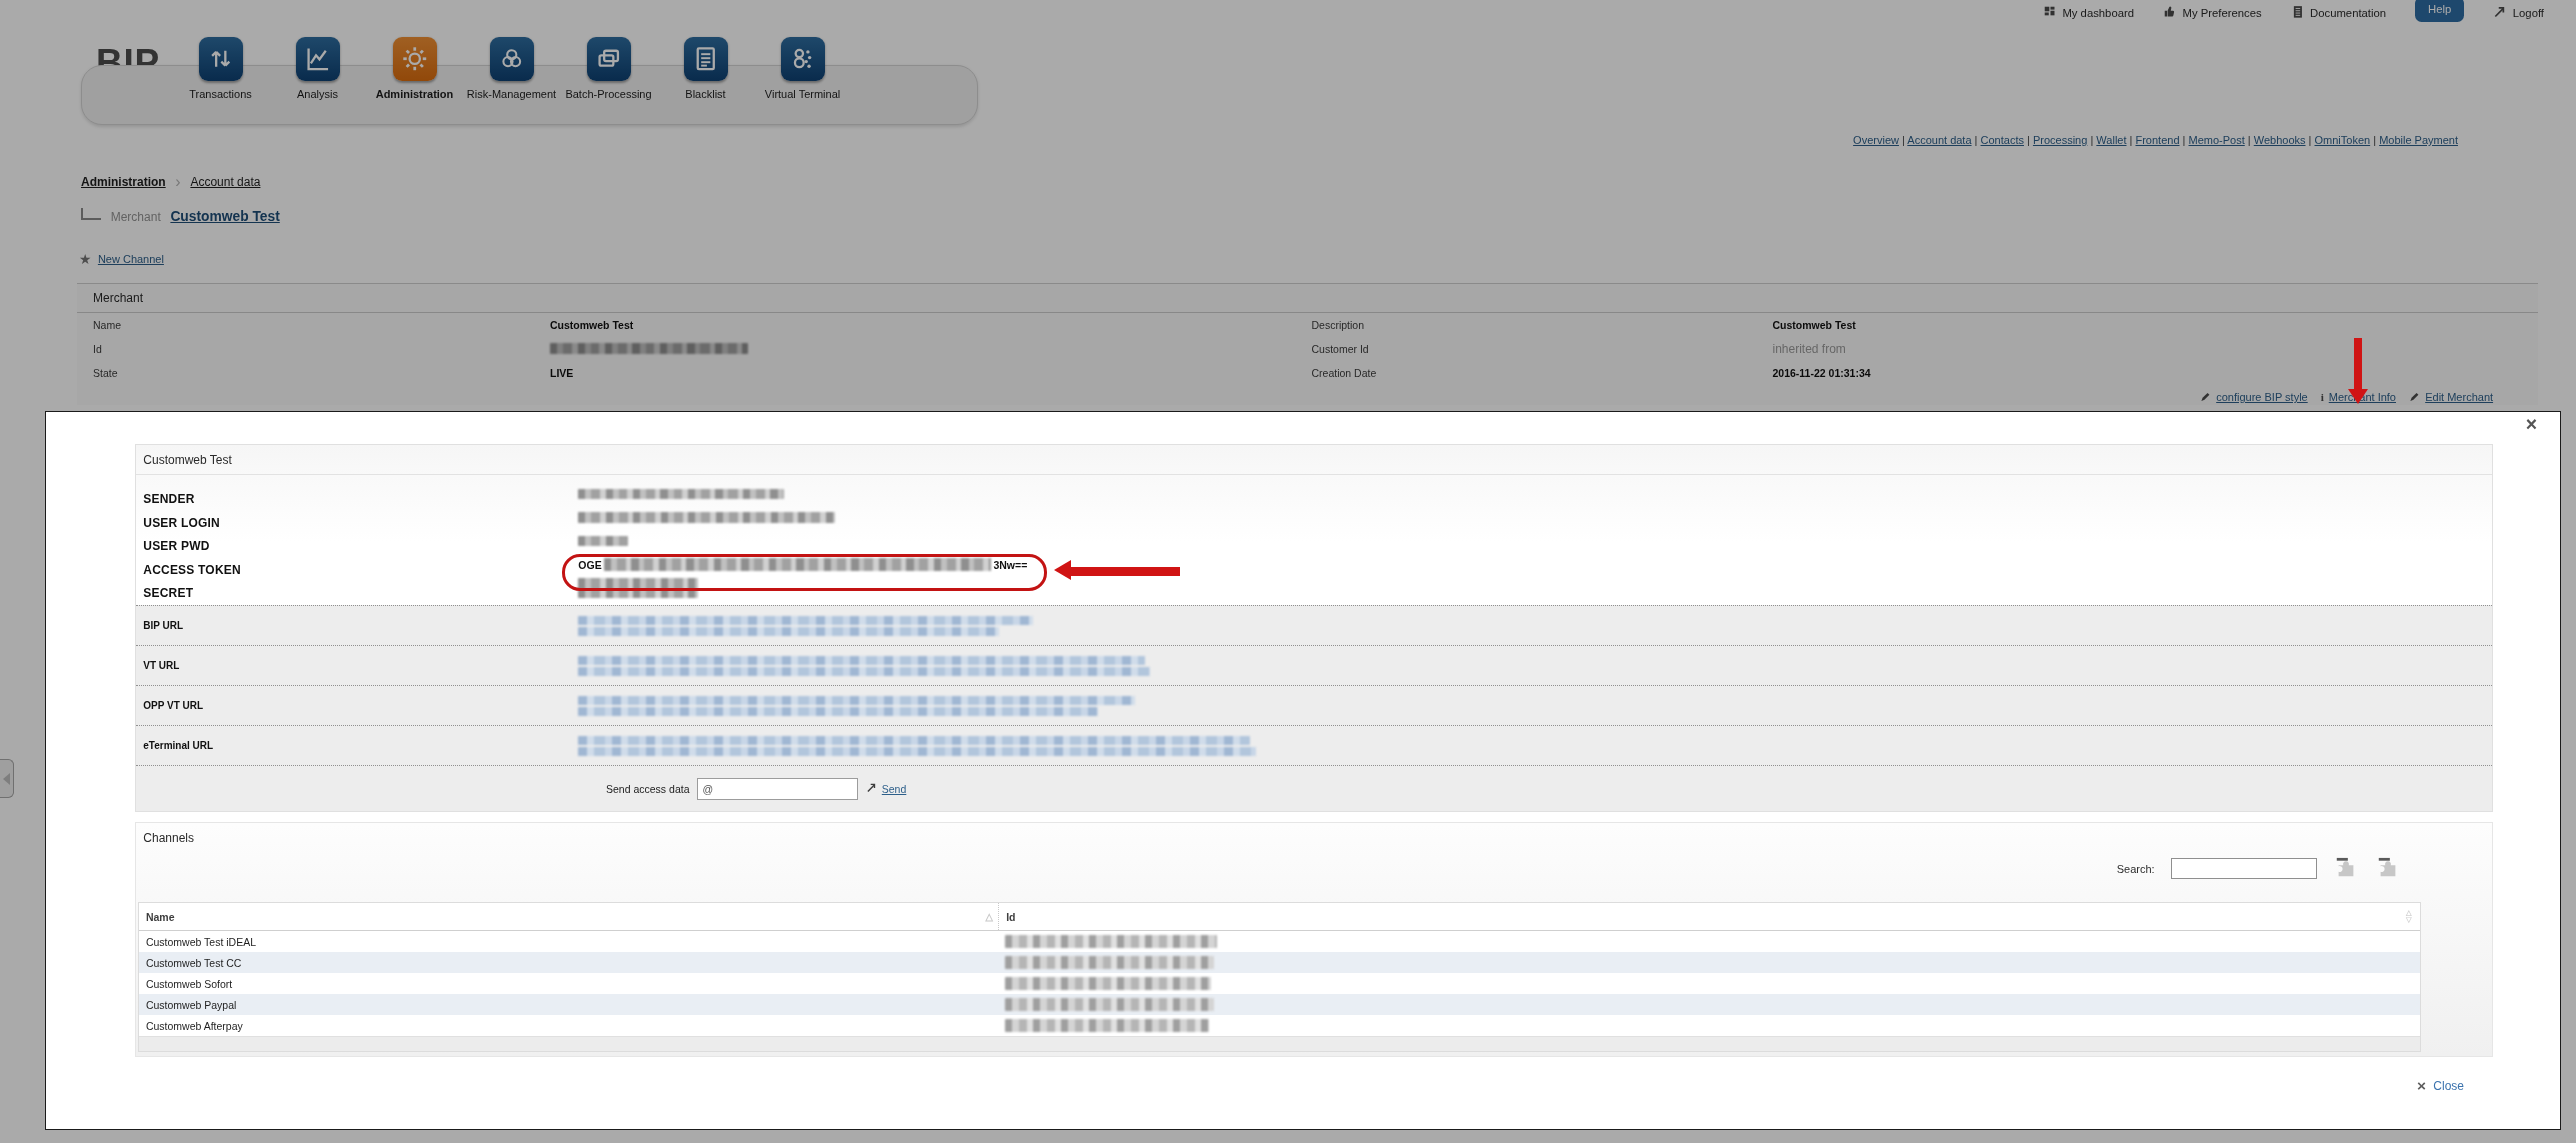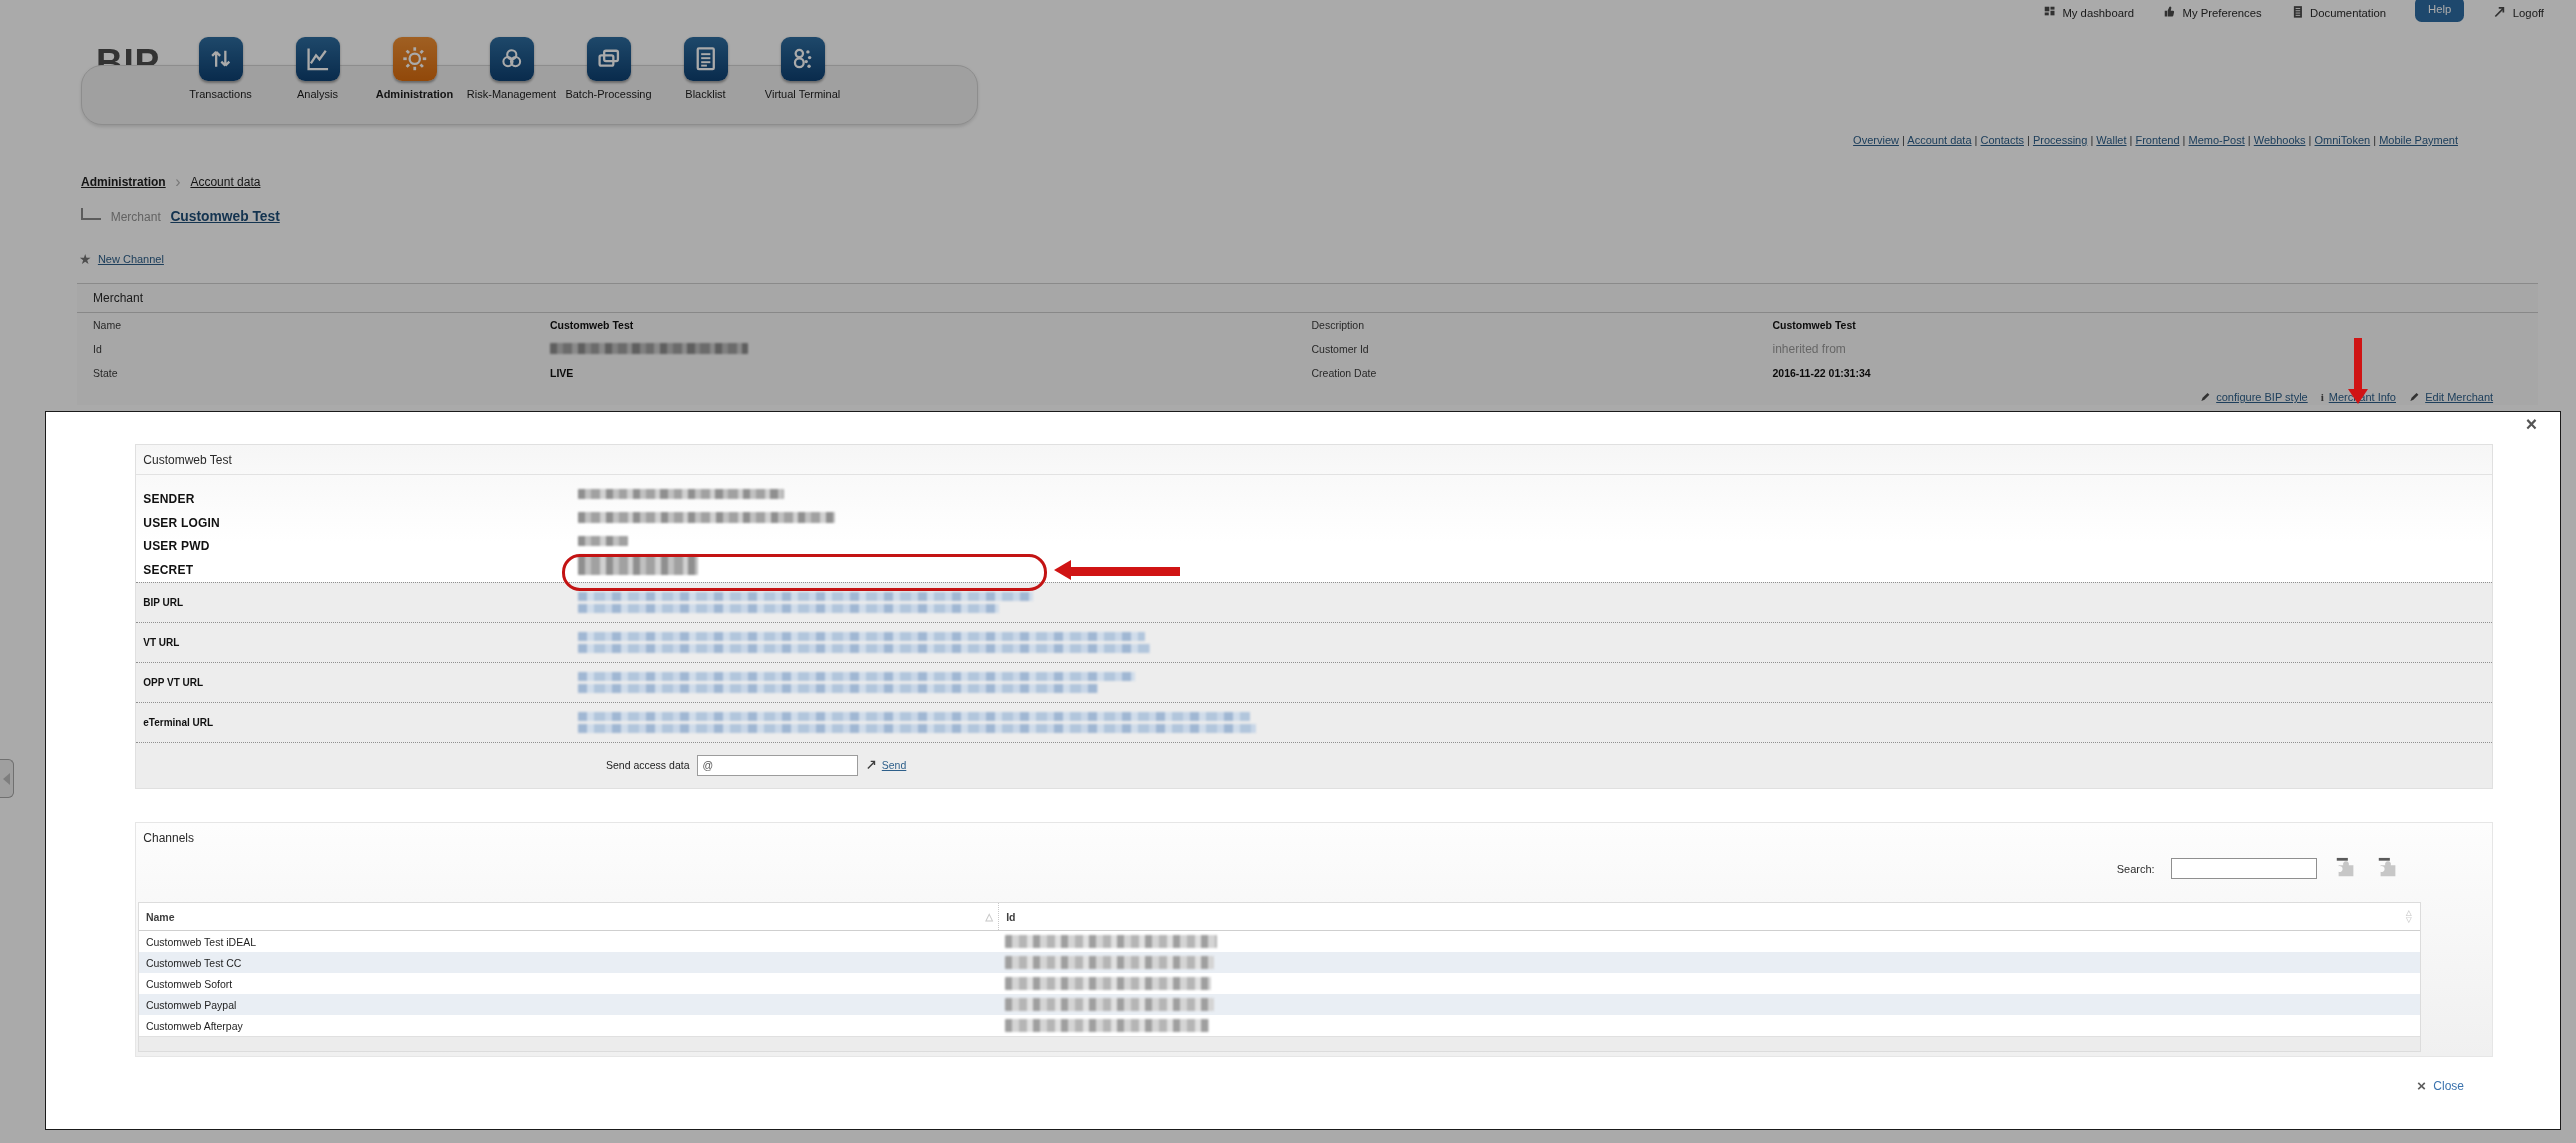--- a/index.html
+++ b/index.html
@@ -344,20 +344,28 @@
           </div>
           <div class="field-row">
             <span class="field-label">USER LOGIN</span>
             <span class="redact" style="width: 257px; height: 10.5px;"></span>
           </div>
           <div class="field-row">
             <span class="field-label">USER PWD</span>
             <span class="redact" style="width: 50px; height: 10.5px;"></span>
           </div>
           <div class="field-row">
+            <span class="field-label">ACCESS TOKEN</span>
+            <span class="token-wrap">
+              <span>OGE</span>
+              <span class="redact" style="width: 387px; height: 13px;"></span>
+              <span>3Nw==</span>
+            </span>
+          </div>
+          <div class="field-row">
             <span class="field-label">SECRET</span>
             <span class="redact" style="width: 120px; height: 20px;"></span>
           </div>
         </div>
       <div class="url-section">
         <div id="urls">
             <div class="url-row">
               <span class="url-label">BIP URL</span>
               <span class="url-stack">
                 <span class="redact-blue" style="width: 455px;"></span>

